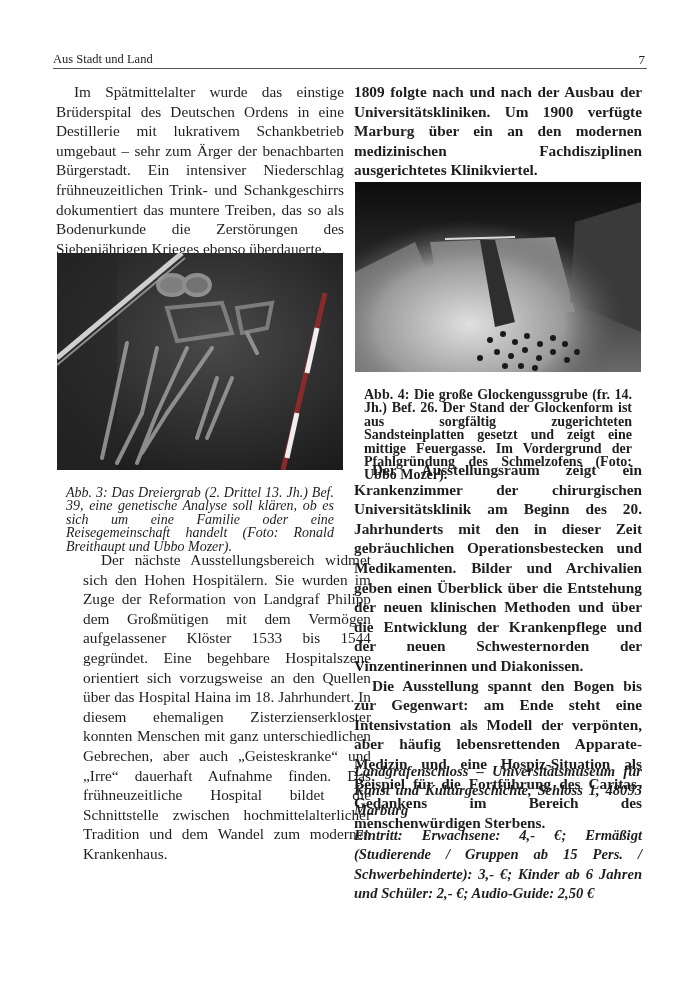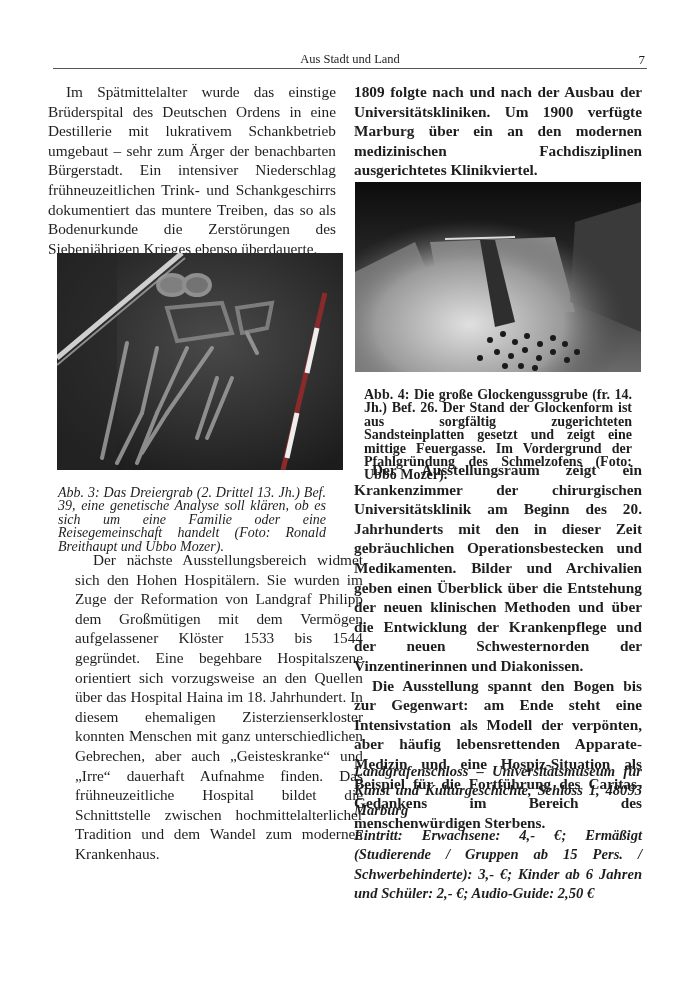--- a/index.html
+++ b/index.html
@@ -1,24 +1,24 @@
 <!DOCTYPE html>
 <html><head>
   <meta charset="utf-8">
   <style>
     html, body { margin: 0; padding: 0; background: #ffffff; }
     body { width: 700px; height: 988px; position: relative; overflow: hidden;
            font-family: "Liberation Serif", "DejaVu Serif", serif; color: #1e1e1e; }
     .running-head { position: absolute; left: 53px; top: 50px; width: 594px; height: 18px;
                     border-bottom: 1px solid #555; }
-    .running-title { position: absolute; left: 0; right: 0; top: 2px; text-align: center;
+    .running-title { position: absolute; left: 0; right: 0; top: 2px; 
                      font-size: 12.5px; }
     .page-num { position: absolute; right: 2px; top: 2px; font-size: 13px; }
     .col { position: absolute; width: 288px; }
-    .col-left { left: 48px; }
+    .col-left { left: 56px; }
     .col-right { left: 354px; font-weight: bold; }
     .p { font-size: 15.3px; line-height: 19.6px; text-align: justify; margin: 0;
          hyphens: manual; }
     .p.indent { text-indent: 18px; }
     .caption { font-size: 14px; line-height: 13.4px; text-align: justify; margin: 10px; }
     .ital { font-style: italic; font-size: 14.6px; line-height: 19.4px; margin: 0; text-align: justify; }
     .figure { position: absolute; overflow: hidden; background: #222; }
     svg { display: block; }
   </style>
 </head>

